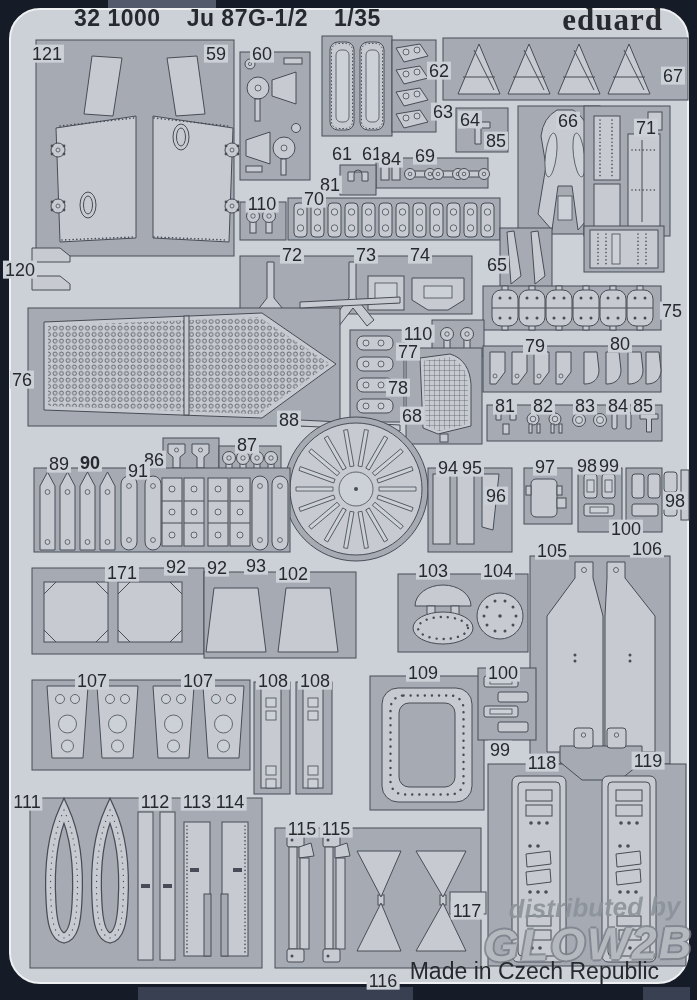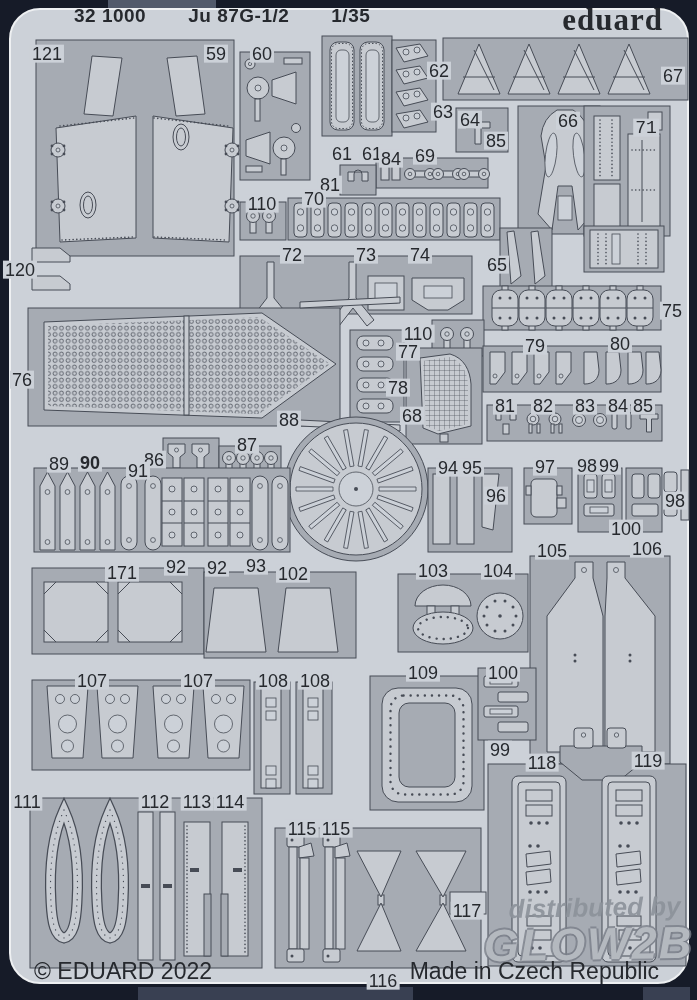--- a/index.html
+++ b/index.html
@@ -15,22 +15,22 @@
   .p{fill:var(--part);stroke:var(--line);stroke-width:1;}
   .h{fill:var(--sheet);stroke:var(--line);stroke-width:0.8;}
   .ln{fill:none;stroke:var(--line);stroke-width:1;}
   .dot{fill:var(--line);stroke:none;}
   .dotln{fill:none;stroke:var(--line);stroke-width:1.6;stroke-dasharray:0.1 3.6;stroke-linecap:round;}
   .rivet{fill:none;stroke:var(--line);stroke-width:2.4;stroke-dasharray:0.1 7;stroke-linecap:round;}
   .tline{fill:none;stroke:var(--line);stroke-width:11;}
   .tband{fill:none;stroke:var(--part);stroke-width:8.5;}
   .tdots{fill:none;stroke:var(--line);stroke-width:1.3;stroke-dasharray:0.1 6;stroke-linecap:round;}
   
-  .hdr{position:absolute;left:74px;top:5px;display:flex;gap:42px;
-       font-weight:bold;font-size:19px;color:var(--text);letter-spacing:0.5px;}
+  .hdr{position:absolute;left:74px;top:5px;display:flex;gap:26px;
+       font-weight:bold;font-size:23px;color:var(--text);letter-spacing:0.5px;}
   .brand{position:absolute;right:34px;top:2px;font-family:"Liberation Serif",serif;
          font-weight:bold;font-size:31px;color:var(--text);letter-spacing:1px;}
   .copyright{position:absolute;left:34px;top:958px;font-size:23px;color:var(--text);}
   .madein{position:absolute;right:38px;top:958px;font-size:23px;color:var(--text);}
   .labels{position:absolute;left:0;top:0;width:602px;height:1000px;pointer-events:none;margin-top:8px;}
   .plabel{position:absolute;transform:translate(-50%,-52%);font-size:18px;line-height:1;
           color:var(--text);background:var(--sheet);padding:0 2px;white-space:nowrap;}
   .wm{position:absolute;right:4px;top:893px;width:262px;text-align:right;
       transform:rotate(-1deg);pointer-events:none;}
   .wm1{font-style:italic;font-weight:bold;font-size:26px;color:var(--watermark);
@@ -633,21 +633,21 @@
 
   <span class="plabel" style="left: 47px; top: 46px;">121</span>
       <span class="plabel" style="left: 216px; top: 46px;">59</span>
       <span class="plabel" style="left: 262px; top: 46px;">60</span>
       <span class="plabel" style="left: 439px; top: 63px;">62</span>
       <span class="plabel" style="left: 443px; top: 104px;">63</span>
       <span class="plabel" style="left: 673px; top: 68px;">67</span>
       <span class="plabel" style="left: 470px; top: 112px;">64</span>
       <span class="plabel" style="left: 496px; top: 133px;">85</span>
       <span class="plabel" style="left: 568px; top: 113px;">66</span>
-      <span class="plabel" style="left: 646px; top: 120px; font-family: Liberation Mono, monospace;">71</span>
+      <span class="plabel" style="left: 646px; top: 120px;">71</span>
       <span class="plabel" style="left: 342px; top: 146px;">61</span>
       <span class="plabel" style="left: 372px; top: 146px;">61</span>
       <span class="plabel" style="left: 391px; top: 151px;">84</span>
       <span class="plabel" style="left: 425px; top: 148px;">69</span>
       <span class="plabel" style="left: 330px; top: 177px;">81</span>
       <span class="plabel" style="left: 262px; top: 196px;">110</span>
       <span class="plabel" style="left: 314px; top: 191px;">70</span>
       <span class="plabel" style="left: 20px; top: 262px;">120</span>
       <span class="plabel" style="left: 292px; top: 247px;">72</span>
       <span class="plabel" style="left: 366px; top: 247px;">73</span>
@@ -706,15 +706,14 @@
       <span class="plabel" style="left: 336px; top: 821px;">115</span>
       <span class="plabel" style="left: 467px; top: 903px;">117</span>
       <span class="plabel" style="left: 383px; top: 973px;">116</span>
     </div>
 
   <div class="wm">
     <div class="wm1">distributed by</div>
     <div class="wm2">GLOW2B</div>
   </div>
 
-  <div class="copyright">© EDUARD 2022</div>
   <div class="madein">Made in Czech Republic</div>
 </div>
 
 </body></html>

